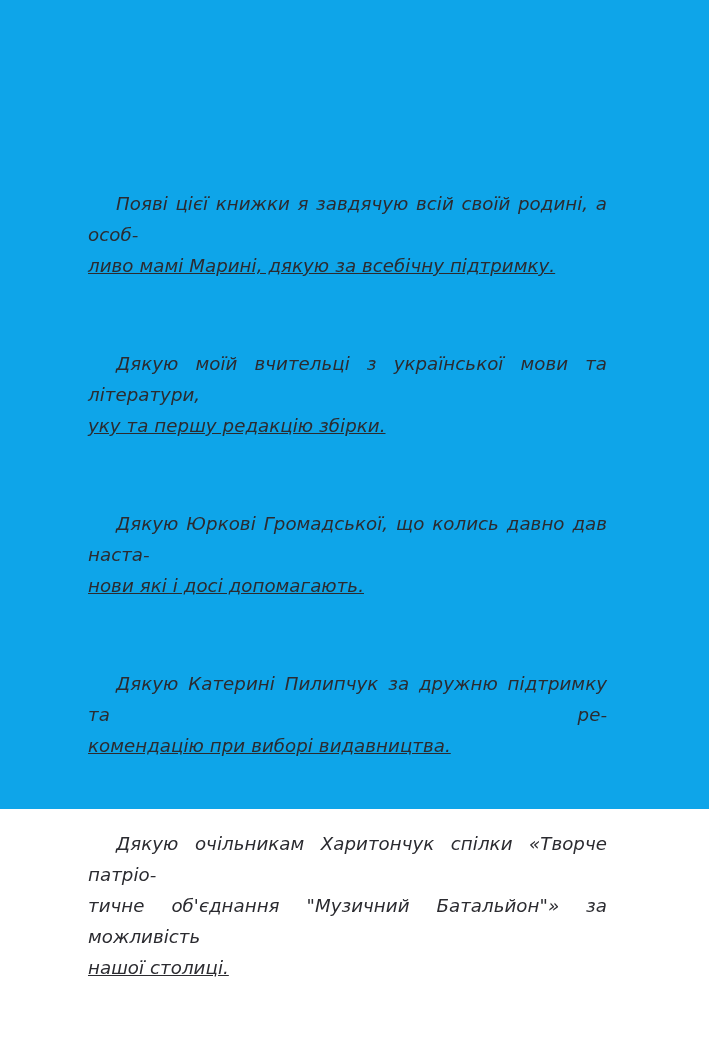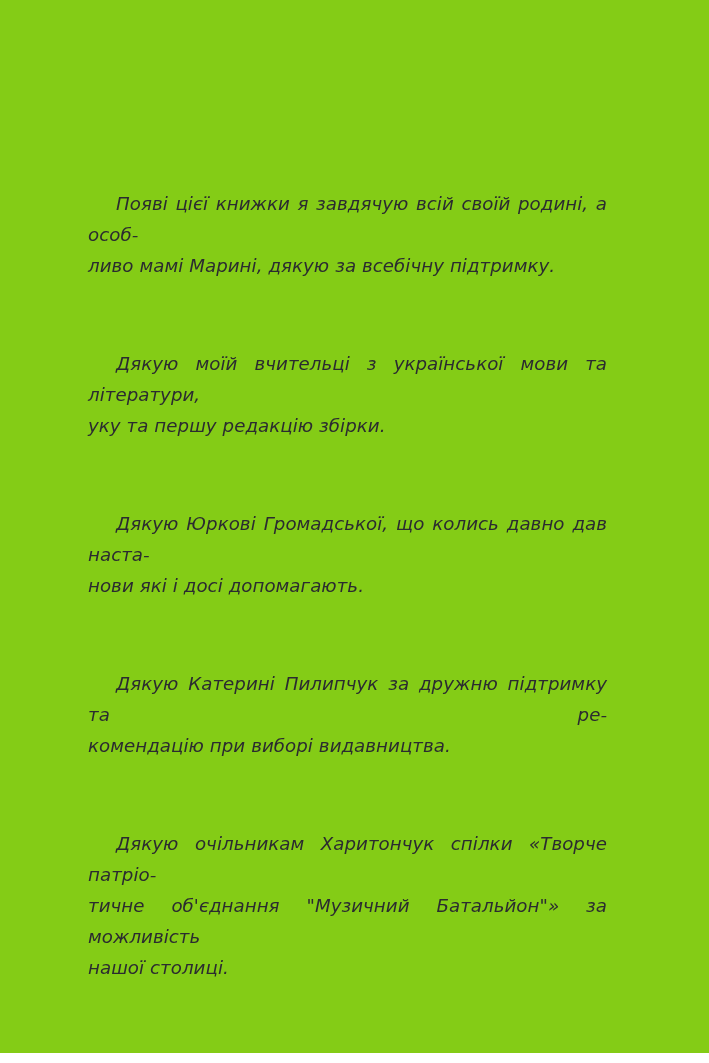--- a/index.html
+++ b/index.html
@@ -12,22 +12,22 @@
     width: 709px;
     height: 1063px;
     background: #ffffff;
     font-family: "DejaVu Sans", "Liberation Sans", sans-serif;
     overflow: hidden;
   }
 
   .page {
     position: relative;
     width: 709px;
-    height: 1053px;
-    background: #84cc16;
+    height: 809px;
+    background: #0ea5e9;
     box-sizing: border-box;
   }
 
   
   .text-block {
     position: absolute;
     left: 88px;
     top: 188px;
     width: 519px;
   }
@@ -67,20 +67,21 @@
     text-indent: 0;
     white-space: pre-wrap;
   }
 
   .ln.first {
     text-indent: 28px;
   }
 
   .ln.last {
     text-align-last: left;
+    text-decoration: underline;
   }
 </style>
 </head>
 <body style="background: rgb(255, 255, 255);">
 
 <div class="page">
 
   <div class="text-block">
 
     <p class="para" style="color: rgb(43, 43, 48);">

